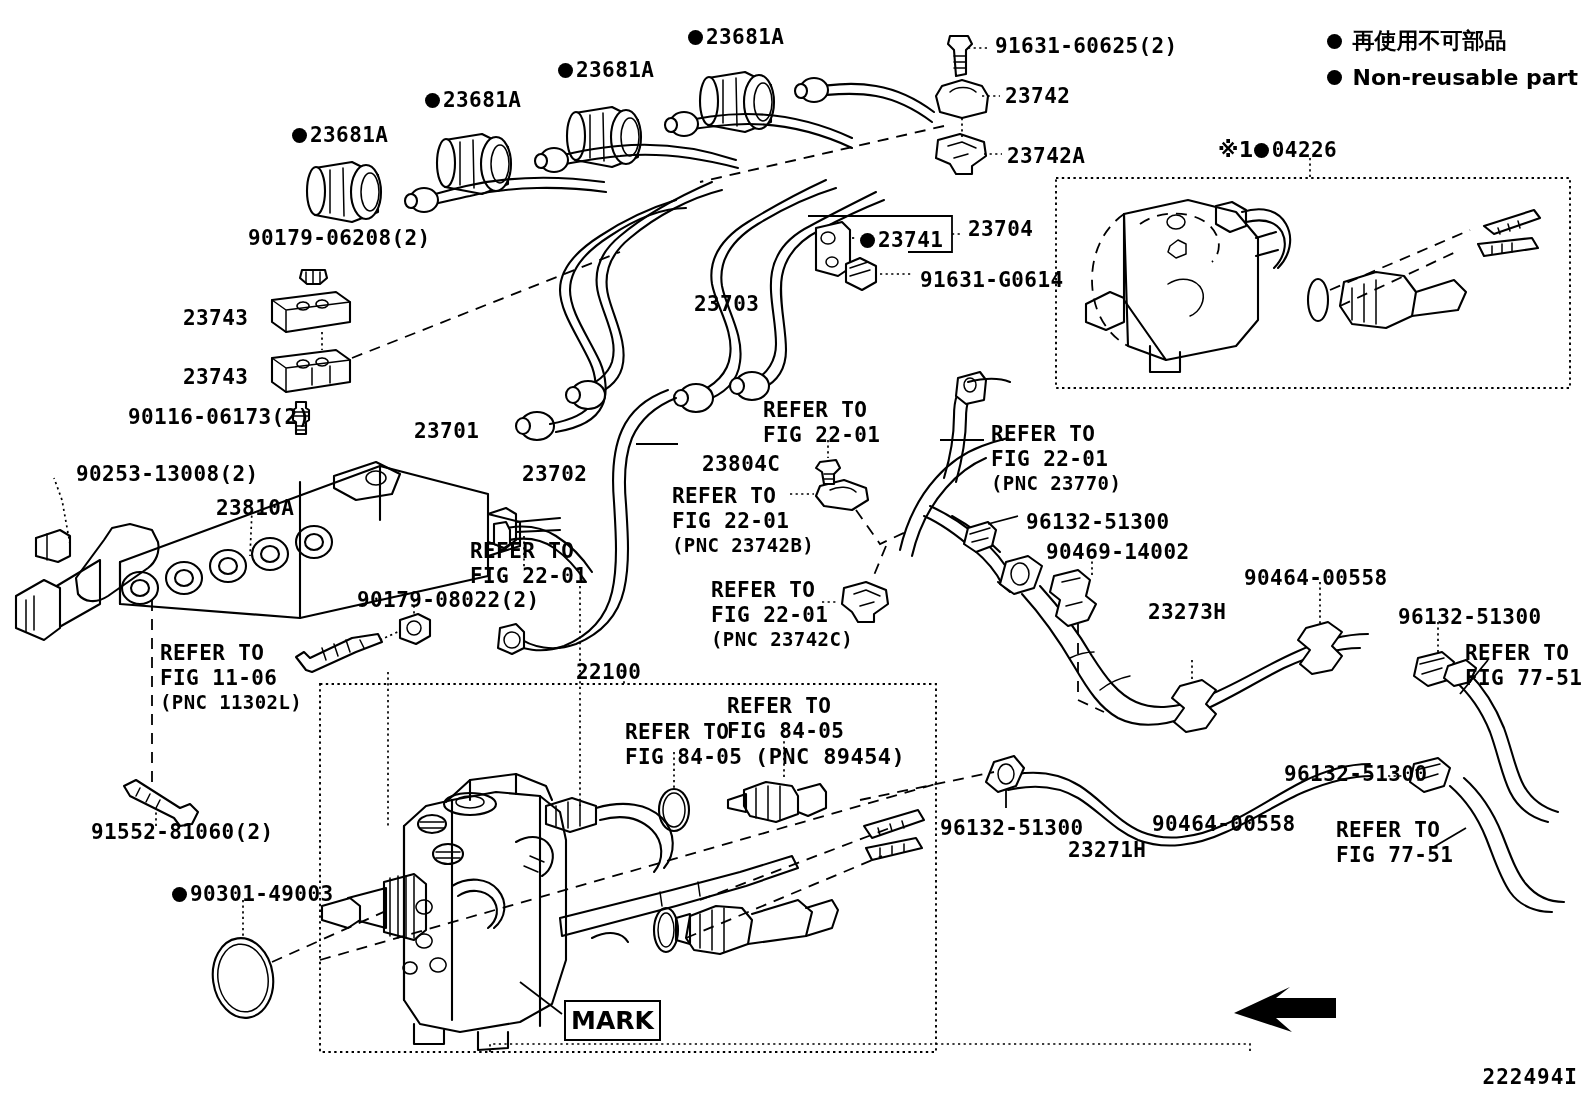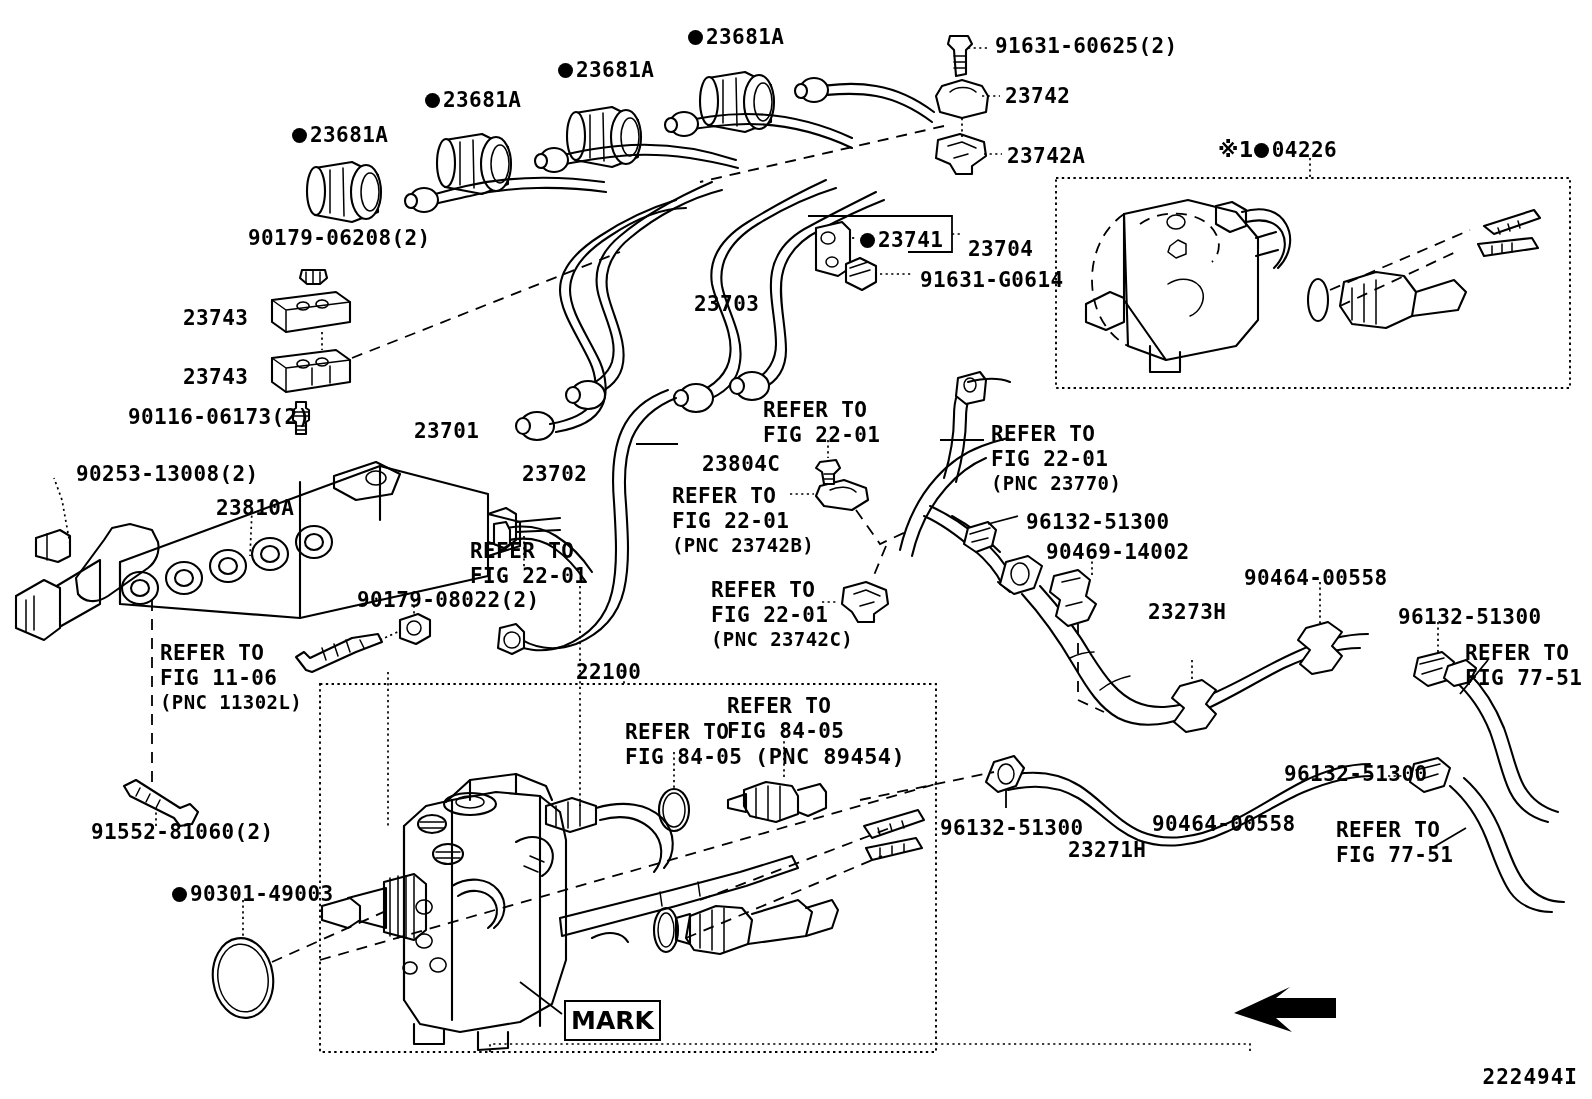--- a/index.html
+++ b/index.html
@@ -492,20 +492,30 @@
 
   <path class="sd" d="M320 960 L936 784"></path>
 
   <path class="ld" d="M490 1052 L490 1044 L1250 1044 L1250 1052"></path>
 
   <g>
     <path d="M1234 1013 L1290 987 L1276 998 L1336 998 L1336 1018 L1276 1018 L1292 1032 Z" fill="#000"></path>
   </g>
 </svg>
 
+<div class="legend">
+  <div class="row">
+    <span class="dot"></span>
+    <span class="t jp">再使用不可部品</span>
+  </div>
+  <div class="row">
+    <span class="dot"></span>
+    <span class="t en">Non-reusable part</span>
+  </div>
+</div>
 
 <div class="lbl" style="left:1218px;top:138px;">
   <span class="jp">※1</span><span class="dot"></span><span>04226</span>
 </div>
 
 <div class="markbox" style="left:564px;top:1000px;">
   <span>MARK</span>
 </div>
 
 <div class="figno">
@@ -528,21 +538,21 @@
       <div class="lbl" style="left: 522px; top: 462px;"><span>23702</span></div>
       <div class="lbl" style="left: 694px; top: 292px;"><span>23703</span></div>
       <div class="lbl" style="left: 702px; top: 452px;"><span>23804C</span></div>
       <div class="lbl" style="left: 357px; top: 588px;"><span>90179-08022(2)</span></div>
       <div class="lbl" style="left: 91px; top: 820px; text-align: center;"><span>91552-81060(2)</span></div>
       <div class="lbl" style="left: 576px; top: 648px; margin-top: 12px;"><span>22100</span></div>
       <div class="lbl" style="left: 172px; top: 882px;"><span class="dot"></span><span>90301-49003</span></div>
       <div class="lbl" style="left: 995px; top: 34px;"><span>91631-60625(2)</span></div>
       <div class="lbl" style="left: 1005px; top: 84px;"><span>23742</span></div>
       <div class="lbl" style="left: 1007px; top: 144px;"><span>23742A</span></div>
-      <div class="lbl" style="left: 968px; top: 217px; margin-top: 20px;"><span>23704</span></div>
+      <div class="lbl" style="left: 968px; top: 217px;"><span>23704</span></div>
       <div class="lbl" style="left: 860px; top: 228px;"><span class="dot"></span><span>23741</span></div>
       <div class="lbl" style="left: 920px; top: 268px;"><span>91631-G0614</span></div>
       <div class="lbl" style="left: 1026px; top: 510px;"><span>96132-51300</span></div>
       <div class="lbl" style="left: 1046px; top: 540px;"><span>90469-14002</span></div>
       <div class="lbl" style="left: 1148px; top: 600px;"><span>23273H</span></div>
       <div class="lbl" style="left: 1244px; top: 566px;"><span>90464-00558</span></div>
       <div class="lbl" style="left: 1398px; top: 605px;"><span>96132-51300</span></div>
       <div class="lbl" style="left: 1284px; top: 762px;"><span>96132-51300</span></div>
       <div class="lbl" style="left: 1152px; top: 812px;"><span>90464-00558</span></div>
       <div class="lbl" style="left: 940px; top: 816px;"><span>96132-51300</span></div>

